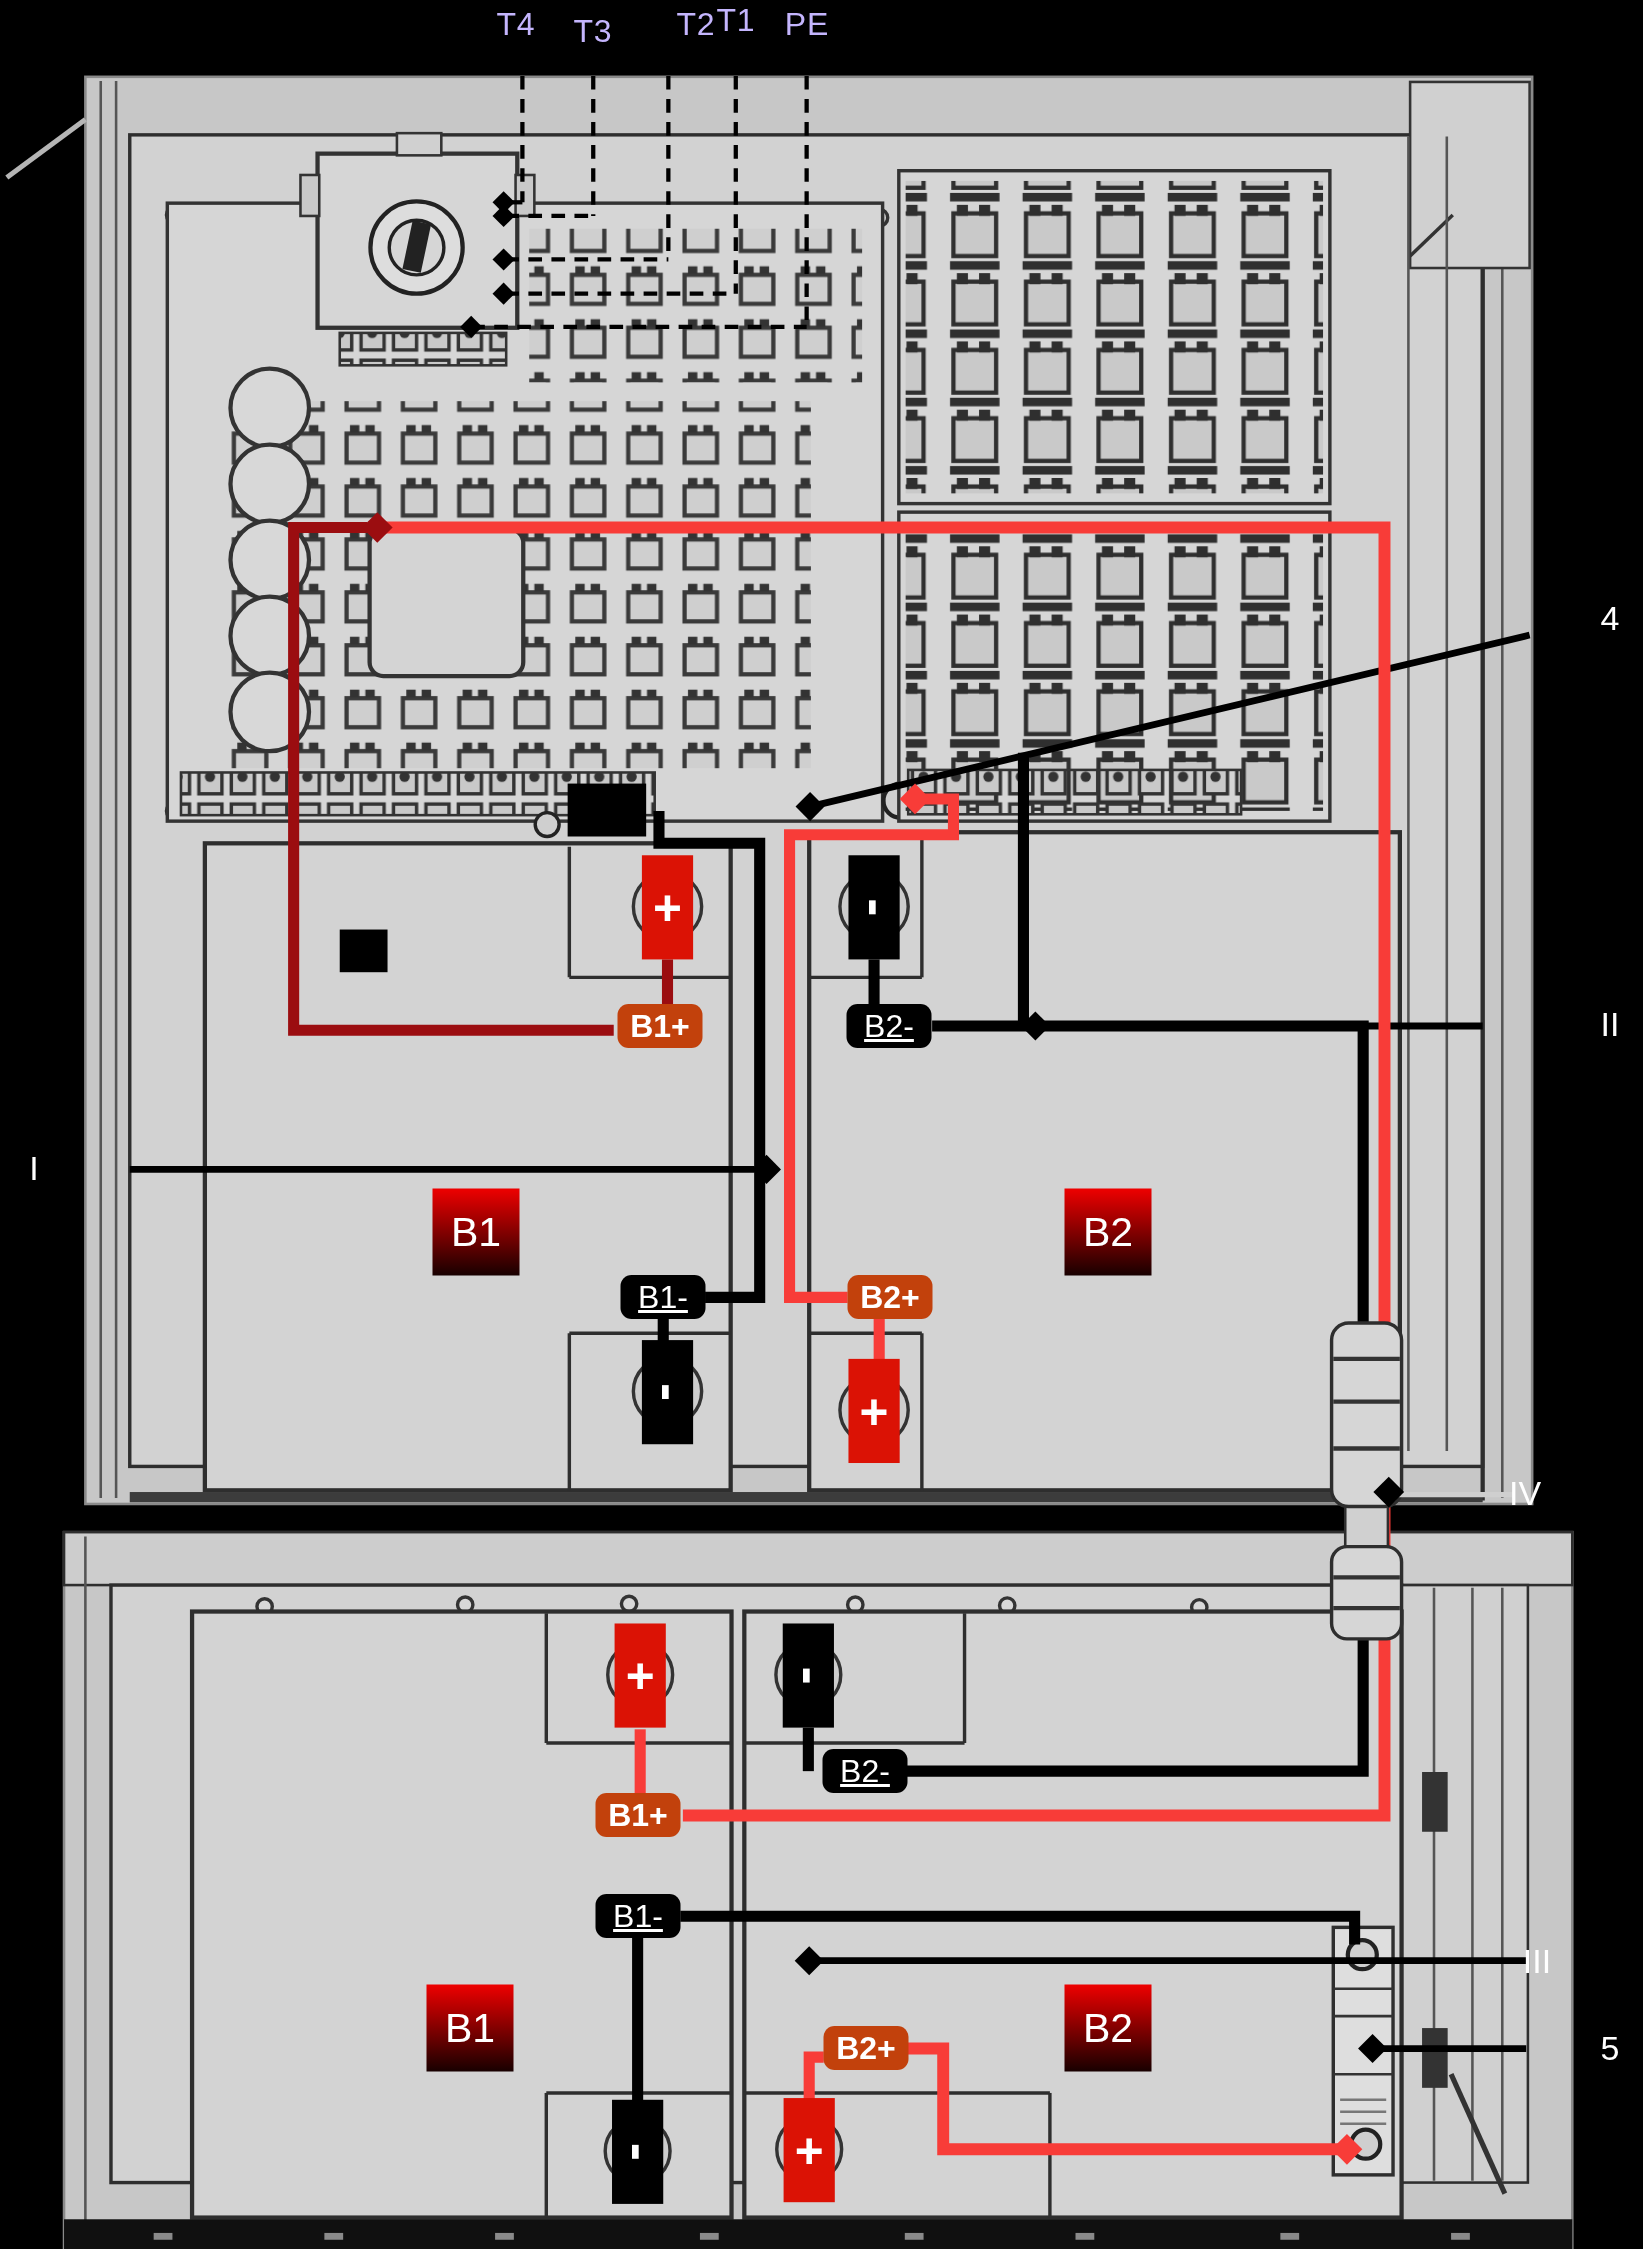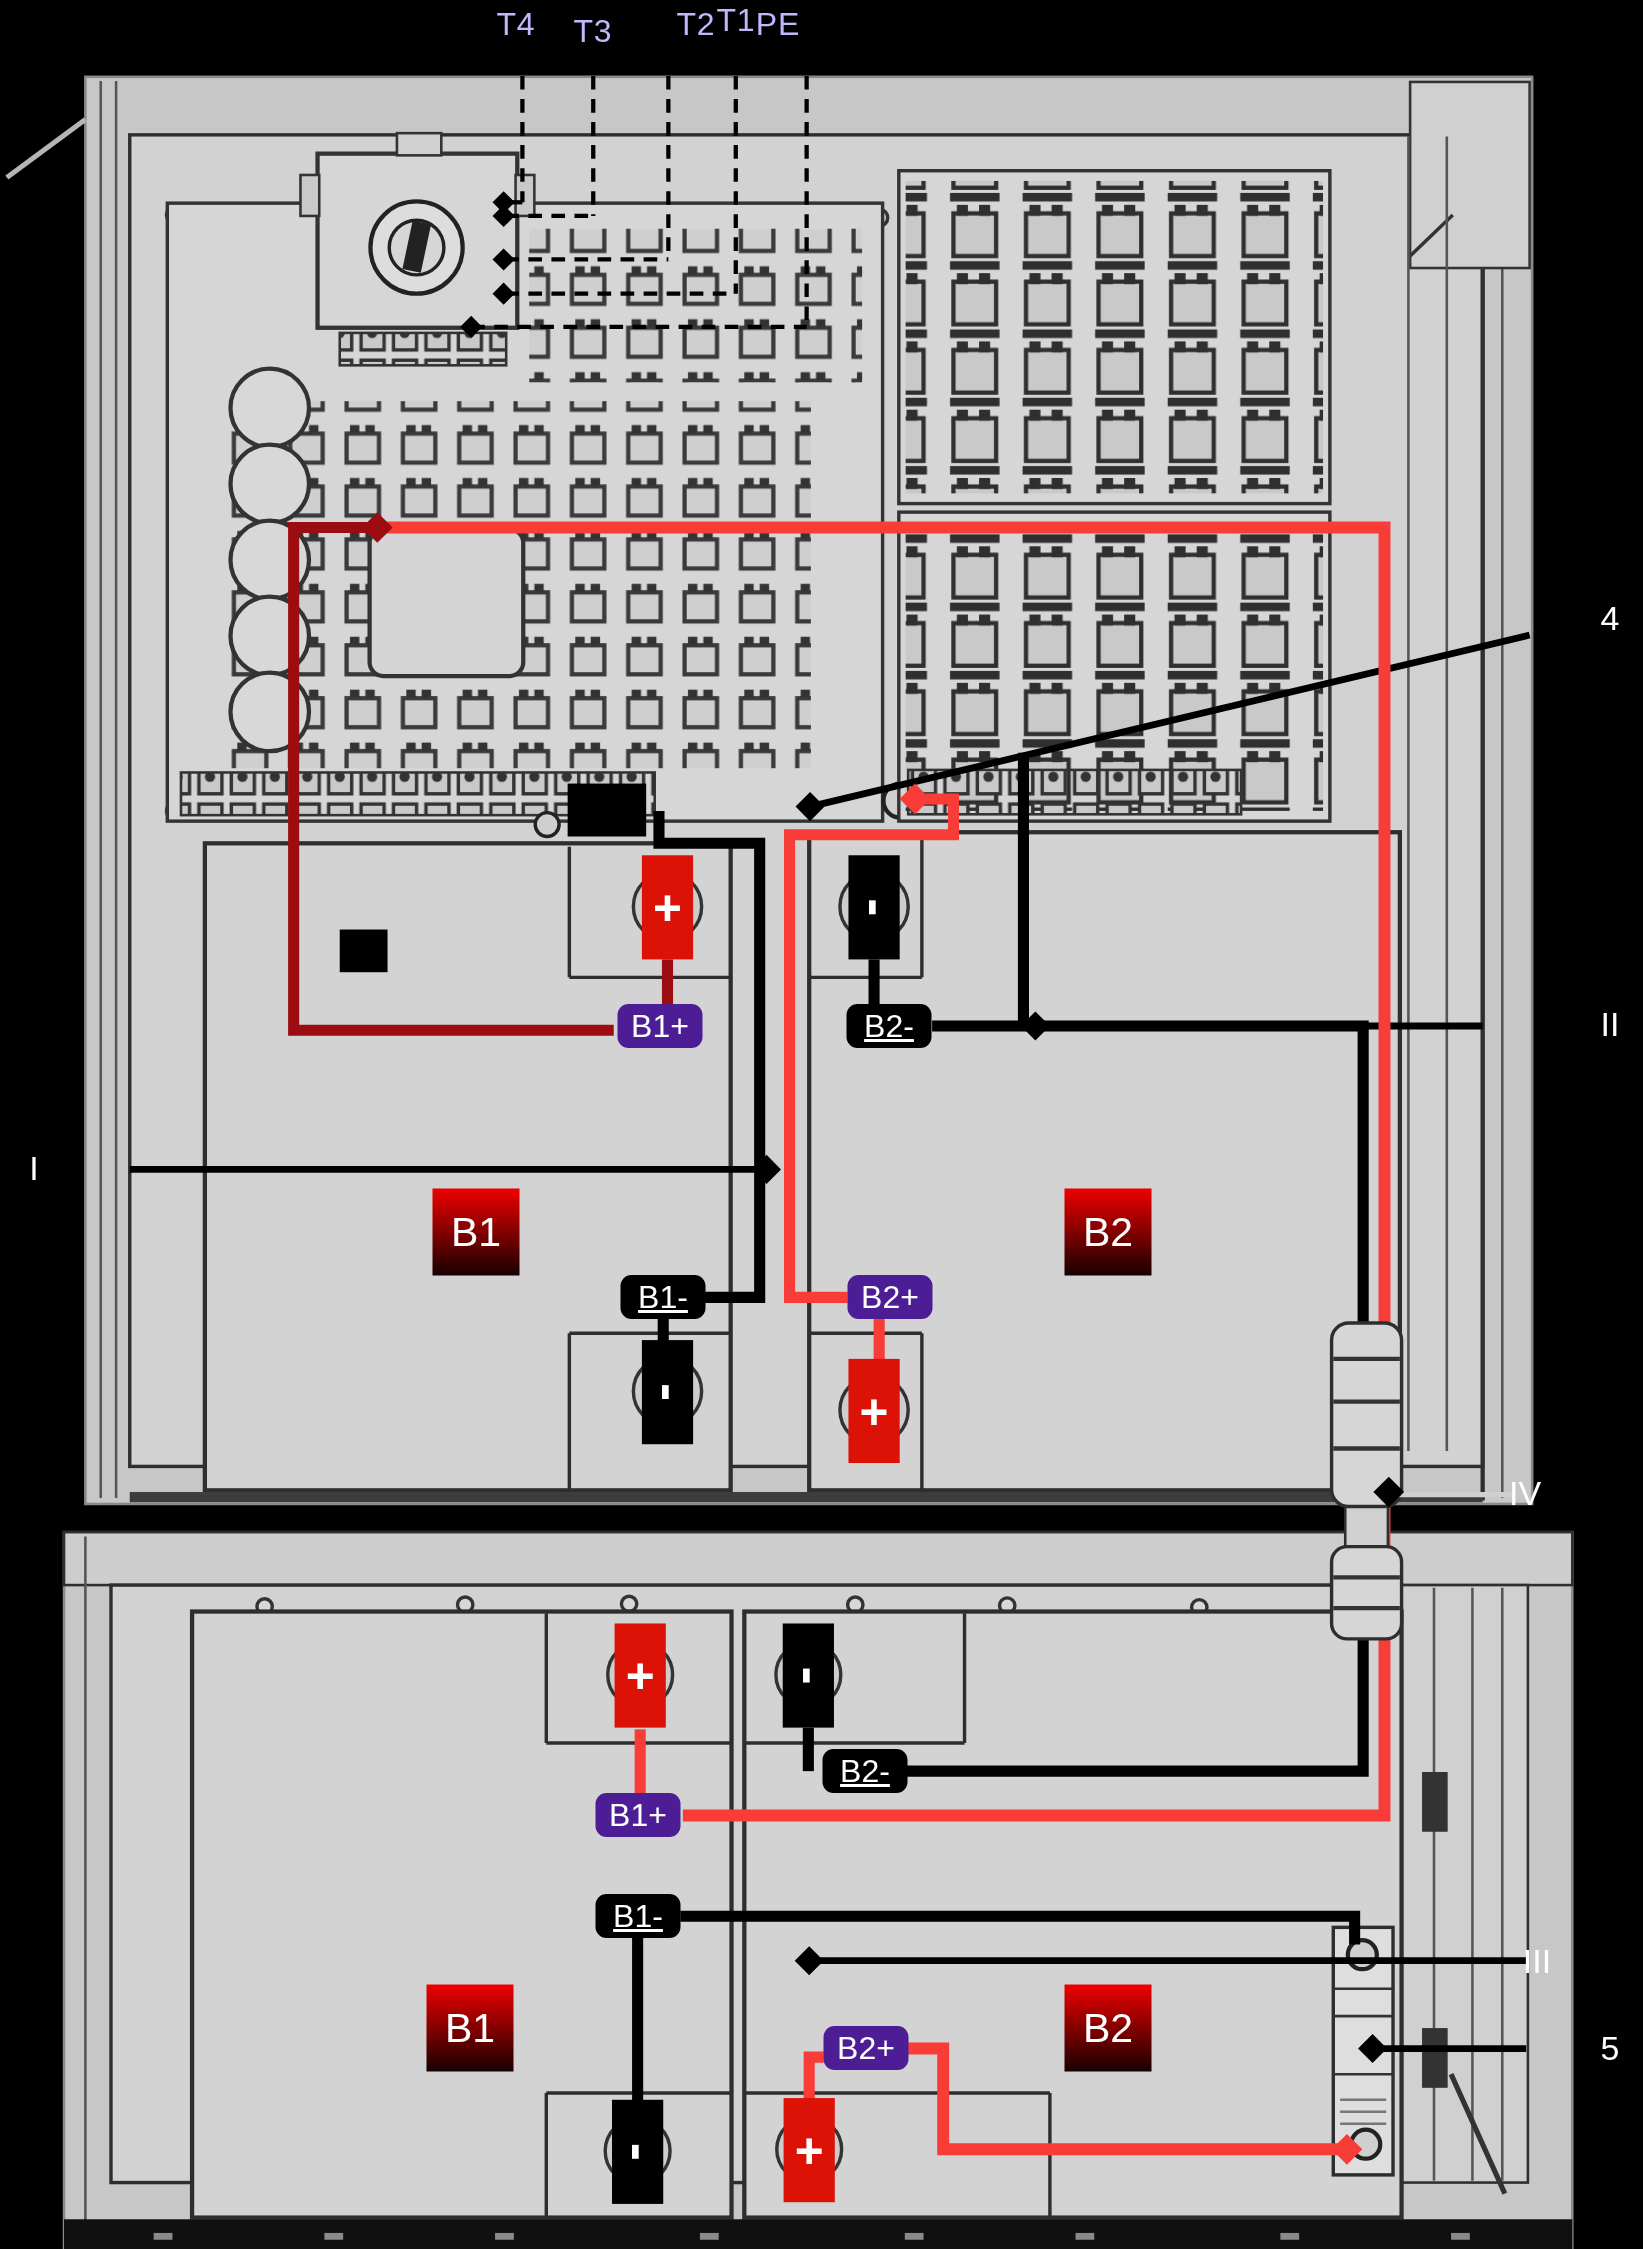--- a/index.html
+++ b/index.html
@@ -6,21 +6,21 @@
   .stage{position:relative;width:1644px;height:2250px;background:#000;overflow:hidden;
          font-family:"Liberation Sans", sans-serif;}
   .stage svg{position:absolute;left:0;top:0;}
   .tlabel{position:absolute;transform:translate(-50%,-50%);color:#c4b5fd;font-size:32px;
           letter-spacing:0.9px;white-space:nowrap;}
   .callout{position:absolute;transform:translate(-50%,-50%);color:#fff;font-size:34px;
            white-space:nowrap;}
   .pill{position:absolute;transform:translate(-50%,-50%);min-width:85px;height:44px;
         border-radius:11px;color:#fff;font-size:32px;display:flex;align-items:center;
         justify-content:center;padding:0 10.2px;box-sizing:border-box;white-space:nowrap;}
-  .pill.red{background:#4c1d95;}
+  .pill.red{background:#c2410c;font-weight:bold;}
   .pill.black{background:#000;text-decoration:underline;}
   .bsq{position:absolute;width:87px;height:87px;transform:translate(-50%,-50%);
        display:flex;align-items:center;justify-content:center;color:#fff;font-size:41px;
        background:linear-gradient(#ee0000,#180000);margin-left:25px;}
   svg text.sign{font-family:"Liberation Sans",sans-serif;font-weight:bold;fill:#fff;}
 </style>
 </head>
 <body>
 
 <div class="stage">
@@ -271,21 +271,21 @@
     <text class="sign" font-size="64" text-anchor="middle" transform="translate(947,1963) rotate(90)" dy="0.3em">-</text>
     <text class="sign" font-size="64" text-anchor="middle" transform="translate(747,2521) rotate(90)" dy="0.3em">-</text>
     <text class="sign" x="948" y="2519" font-size="58" text-anchor="middle" dy="0.36em">+</text>
   </g>
 </svg>
 
 <div class="tlabel" style="left:516px;top:24px">T4</div>
 <div class="tlabel" style="left:593px;top:31px">T3</div>
 <div class="tlabel" style="left:696px;top:24px">T2</div>
 <div class="tlabel" style="left:736px;top:20px">T1</div>
-<div class="tlabel" style="left:778px;top:24px">PE</div>
+<div class="tlabel" style="left:807px;top:24px">PE</div>
 
 <div class="callout" style="left:1610px;top:618px">4</div>
 <div class="callout" style="left:34px;top:1168px">I</div>
 <div class="callout" style="left:1610px;top:1024px">II</div>
 <div class="callout" style="left:1525px;top:1493px">IV</div>
 <div class="callout" style="left:1537px;top:1961px">III</div>
 <div class="callout" style="left:1610px;top:2048px">5</div>
 
 <div class="pill red" style="left:660px;top:1026px">B1+</div>
 <div class="pill black" style="left:889px;top:1026px">B2-</div>

